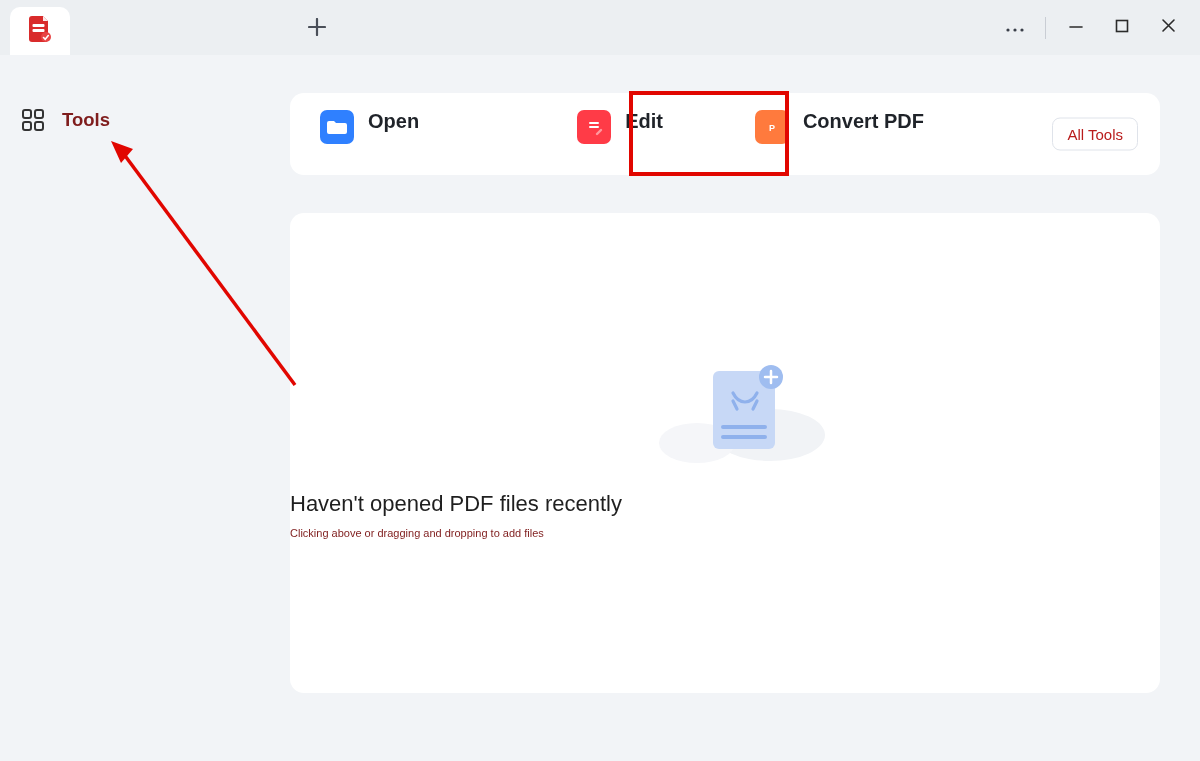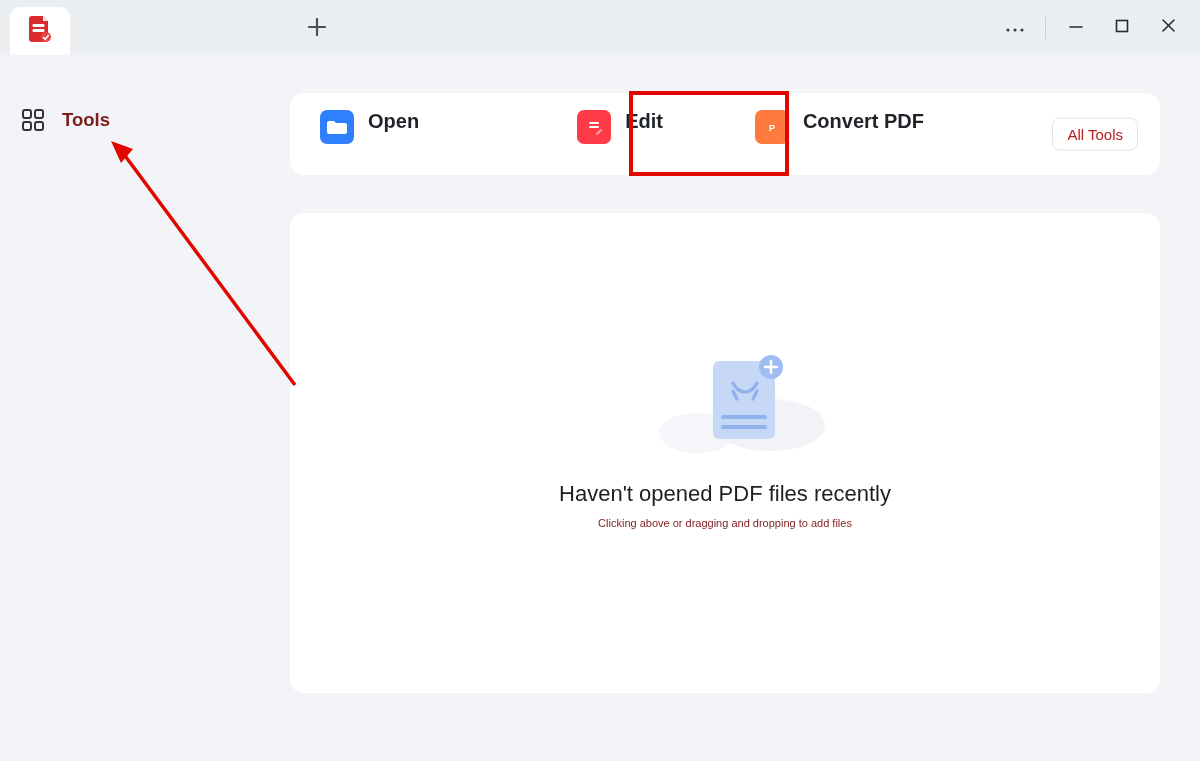--- a/index.html
+++ b/index.html
@@ -174,23 +174,22 @@
     position: relative;
   }
   .recent-title {
     font-size: 22px;
     font-weight: 800;
     color: #1f2329;
   }
   .empty-state {
     position: absolute;
     left: 50%;
-    top: 142px;
+    top: 152px;
     transform: translateX(-50%);
-    text-align: center;
     width: 100%;
   }
   .empty-illus {
     width: 220px;
     height: 100px;
     margin: 0 auto 26px auto;
     position: relative;
   }
   .empty-title {
     font-size: 22px;

